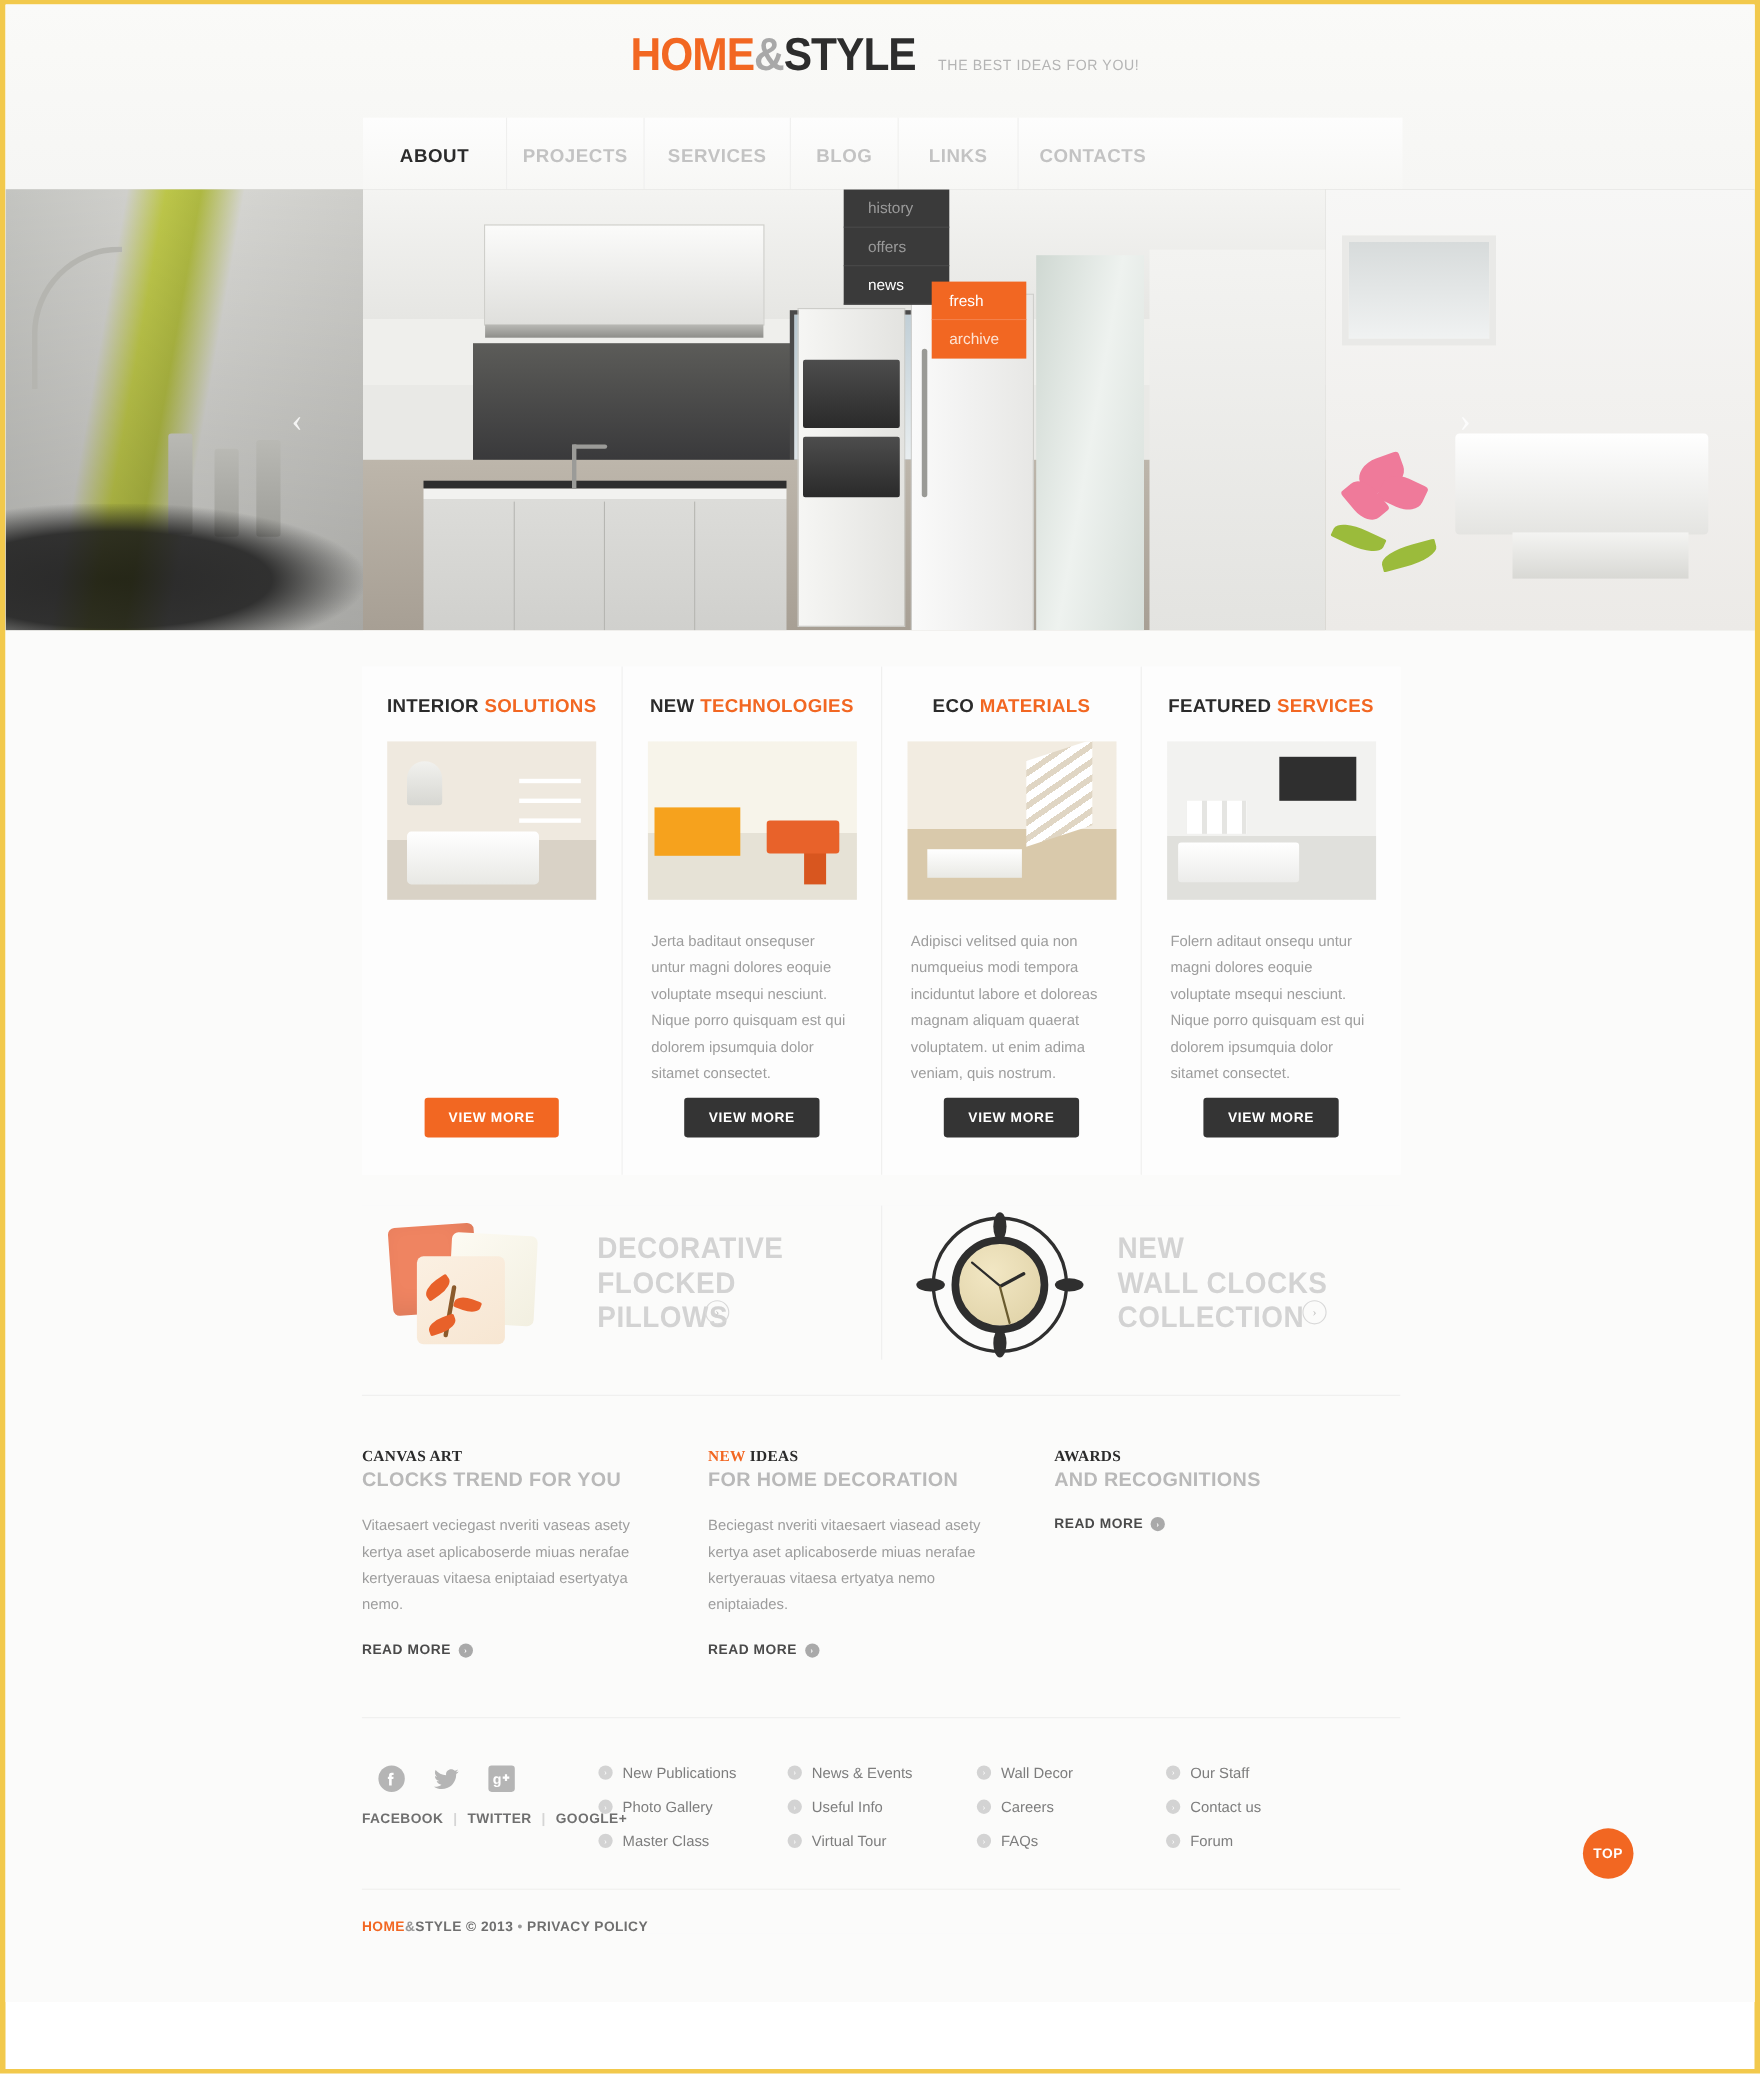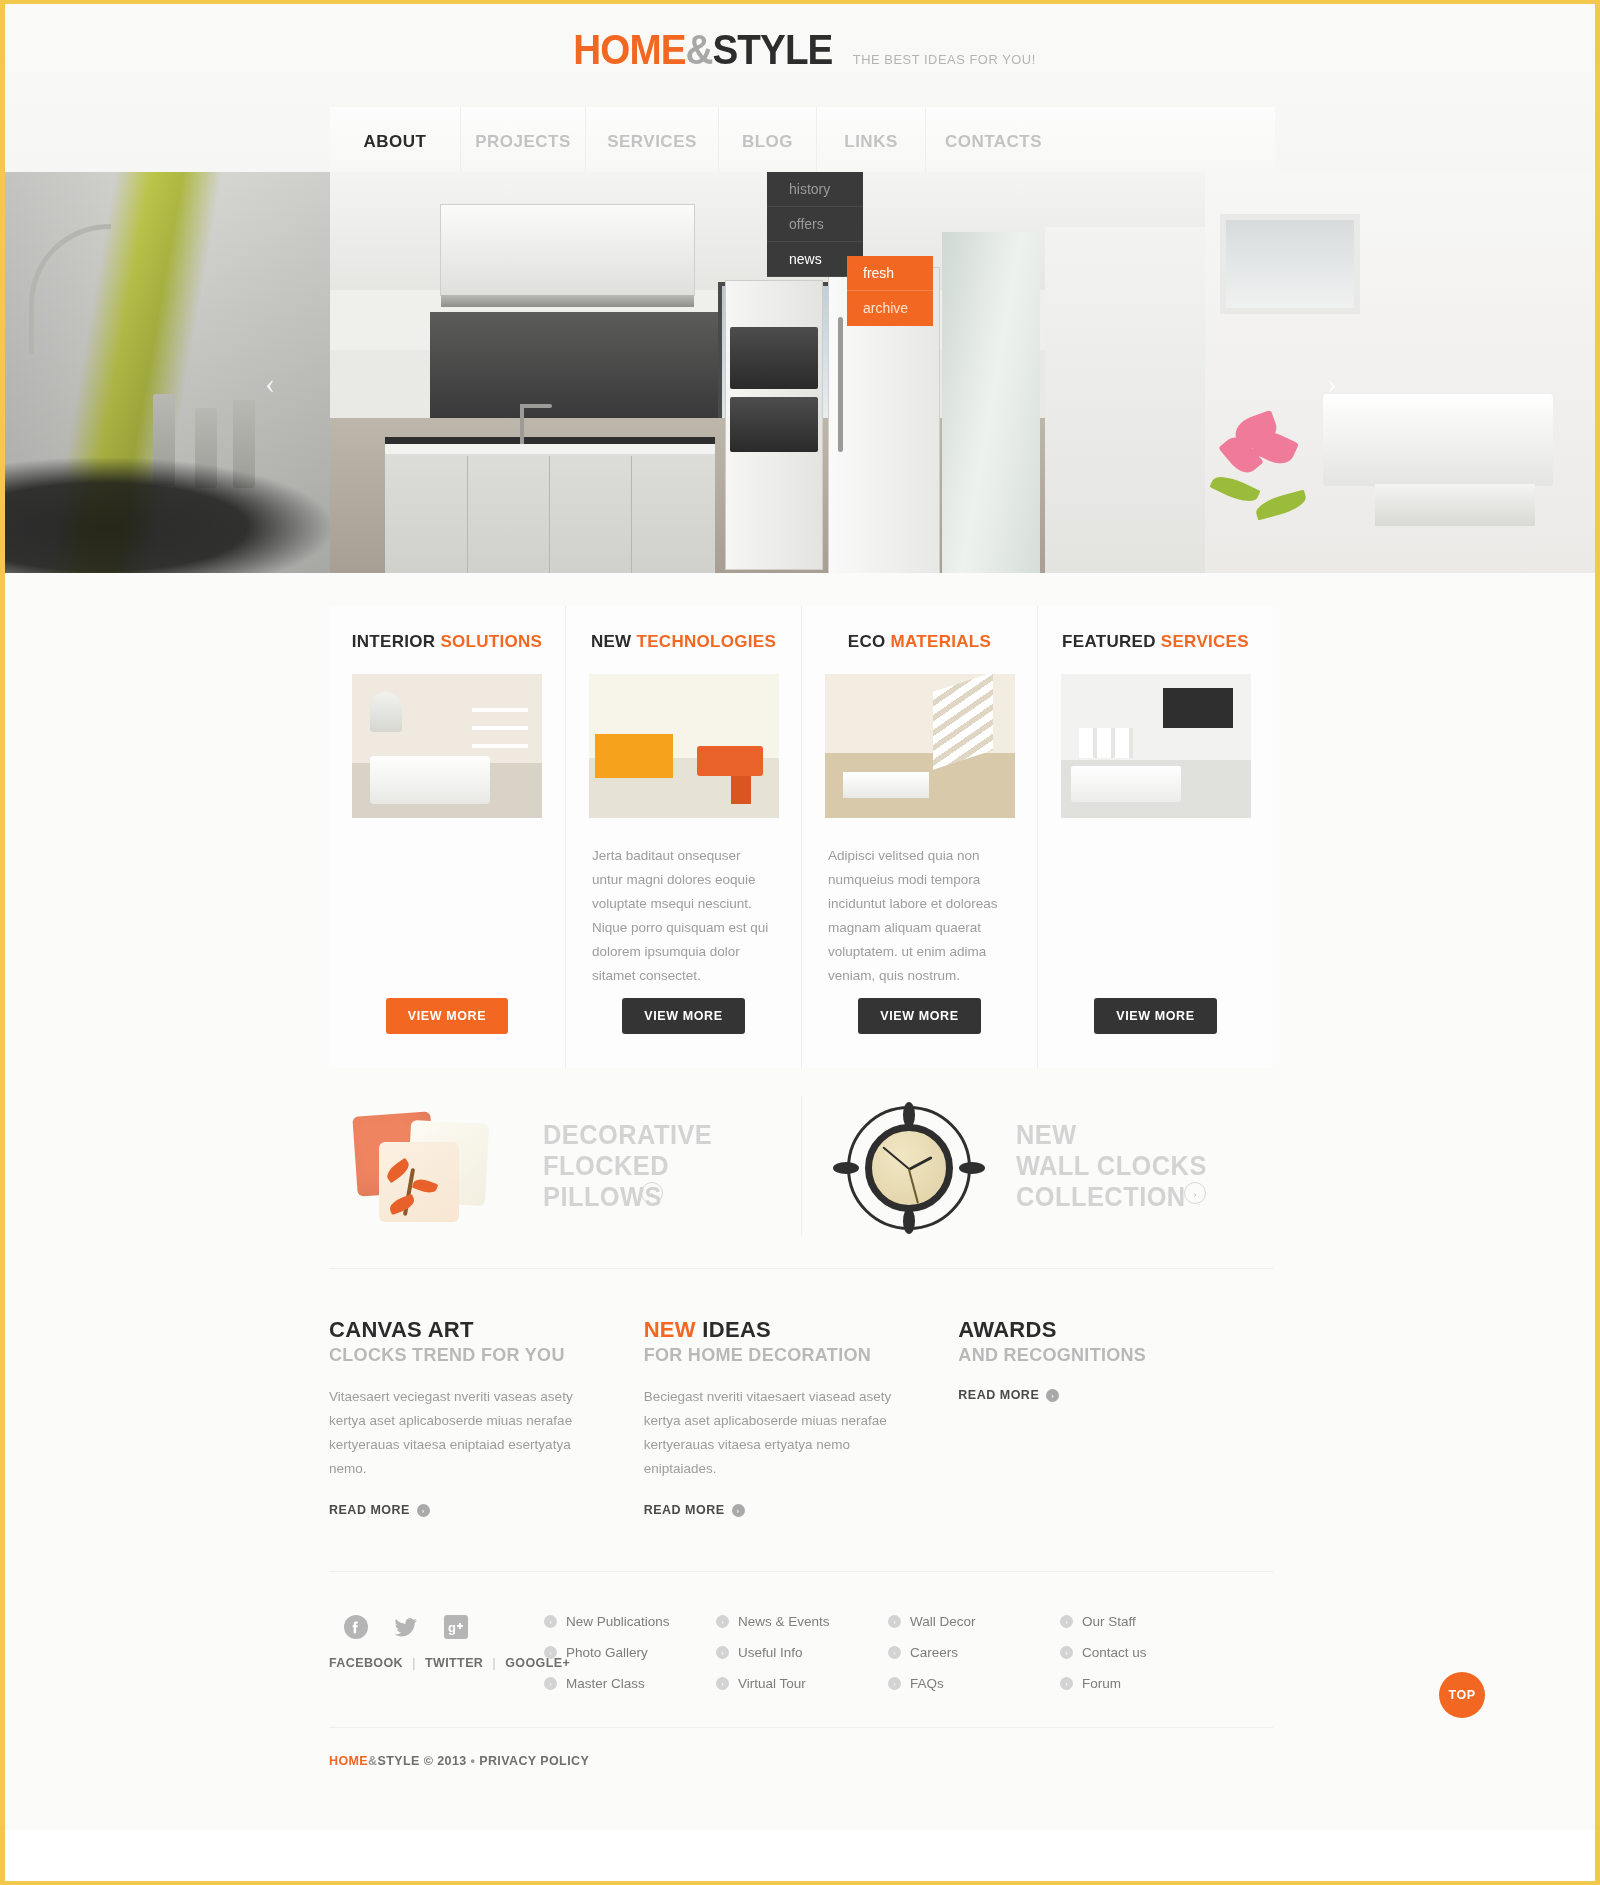--- a/index.html
+++ b/index.html
@@ -272,22 +272,22 @@
   .banner-arrow{
     position:absolute; width:22px; height:22px; border:1px solid #d8d8d8; border-radius:50%;
     color:#c4c4c4; font-size:11px; text-align:center; line-height:20px; cursor:pointer;
     font-family:"Liberation Serif",serif;
   }
 
   
   .info-sep { height:1px; background:#efefee; margin-top:32px; }
   .infoblocks { display:flex; padding-top:48px; }
   .iblock{ width:315px; padding-right:40px; }
-  .ib-t1{ font-family:Liberation Sans, sans-serif; font-weight:bold;
-          font-size:22px; color:#2b2b2b; letter-spacing:.3px; }
+  .ib-t1{ font-family:Liberation Serif, serif; font-weight:bold;
+          font-size:14px; color:#2b2b2b; letter-spacing:.3px; }
   .ib-t1 .o{ color:#f26722; }
   .ib-t2{ font-family:"Liberation Sans Narrow","Liberation Sans",sans-serif; font-weight:bold;
           font-size:18px; color:#b9b9b9; letter-spacing:.3px; margin-top:2px; }
   .ib-text{ color:#9d9d9d; font-size:13.5px; line-height:24px; margin-top:19px; }
   .readmore{ margin-top:22px; font-family:"Liberation Sans Narrow","Liberation Sans",sans-serif;
              font-weight:bold; font-size:12.5px; color:#4a4a4a; letter-spacing:.5px; cursor:pointer;
              display:flex; align-items:center; gap:7px; }
   .rm-dot{ width:13px; height:13px; border-radius:50%; background:#a9a9a9; color:#fff;
            font-size:8px; line-height:13px; text-align:center; font-family:"Liberation Serif",serif; }
 
@@ -452,20 +452,21 @@
         </div>
 
         <div class="feat">
           <div class="feat-title">
             <span class="d">FEATURED</span>
             <span class="o">SERVICES</span>
           </div>
           <div class="feat-img fi4">
               <div class="pots"></div>
             </div>
+          <div class="feat-text">Folern aditaut onsequ untur magni dolores eoquie voluptate msequi nesciunt. Nique porro quisquam est qui dolorem ipsumquia dolor sitamet consectet.</div>
           <div class="feat-btn-row">
             <span class="btn btn-dark">VIEW MORE</span>
           </div>
         </div>
       </div>
 
       <div class="banners">
 
         <div class="banner">
           <div class="banner-img pillows">

